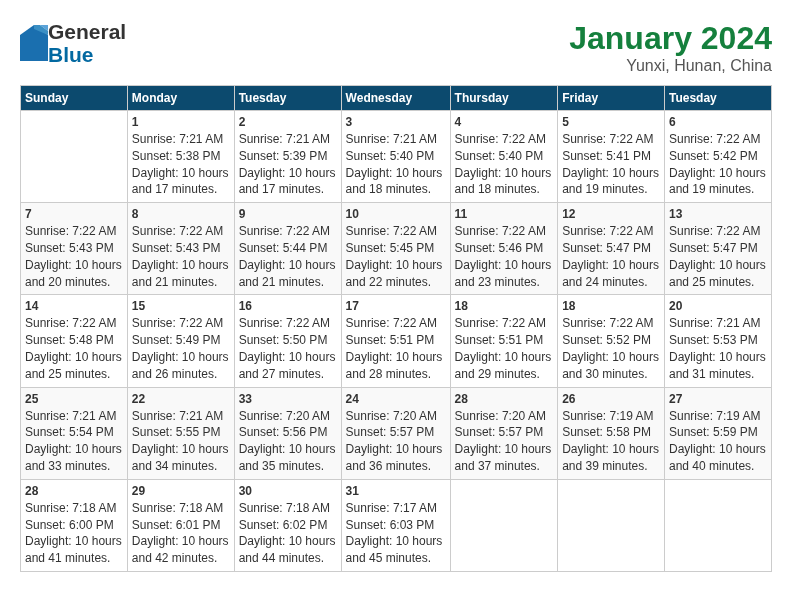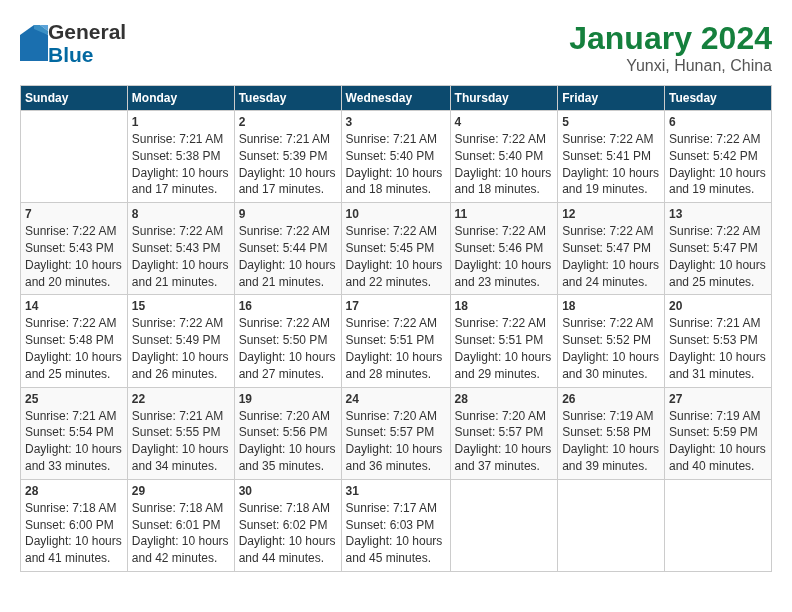--- a/index.html
+++ b/index.html
@@ -144,21 +144,21 @@
           <td><span class="day-number">15</span><span class="day-info">Sunrise: 7:22 AM<br>Sunset: 5:49 PM<br>Daylight: 10 hours and 26 minutes.</span></td>
           <td><span class="day-number">16</span><span class="day-info">Sunrise: 7:22 AM<br>Sunset: 5:50 PM<br>Daylight: 10 hours and 27 minutes.</span></td>
           <td><span class="day-number">17</span><span class="day-info">Sunrise: 7:22 AM<br>Sunset: 5:51 PM<br>Daylight: 10 hours and 28 minutes.</span></td>
           <td><span class="day-number">18</span><span class="day-info">Sunrise: 7:22 AM<br>Sunset: 5:51 PM<br>Daylight: 10 hours and 29 minutes.</span></td>
           <td><span class="day-number">18</span><span class="day-info">Sunrise: 7:22 AM<br>Sunset: 5:52 PM<br>Daylight: 10 hours and 30 minutes.</span></td>
           <td><span class="day-number">20</span><span class="day-info">Sunrise: 7:21 AM<br>Sunset: 5:53 PM<br>Daylight: 10 hours and 31 minutes.</span></td>
         </tr>
         <tr>
           <td><span class="day-number">25</span><span class="day-info">Sunrise: 7:21 AM<br>Sunset: 5:54 PM<br>Daylight: 10 hours and 33 minutes.</span></td>
           <td><span class="day-number">22</span><span class="day-info">Sunrise: 7:21 AM<br>Sunset: 5:55 PM<br>Daylight: 10 hours and 34 minutes.</span></td>
-          <td><span class="day-number">19</span><span class="day-info">Sunrise: 7:20 AM<br>Sunset: 5:56 PM<br>Daylight: 10 hours and 35 minutes.</span></td>
+          <td><span class="day-number">33</span><span class="day-info">Sunrise: 7:20 AM<br>Sunset: 5:56 PM<br>Daylight: 10 hours and 35 minutes.</span></td>
           <td><span class="day-number">24</span><span class="day-info">Sunrise: 7:20 AM<br>Sunset: 5:57 PM<br>Daylight: 10 hours and 36 minutes.</span></td>
           <td><span class="day-number">28</span><span class="day-info">Sunrise: 7:20 AM<br>Sunset: 5:57 PM<br>Daylight: 10 hours and 37 minutes.</span></td>
           <td><span class="day-number">26</span><span class="day-info">Sunrise: 7:19 AM<br>Sunset: 5:58 PM<br>Daylight: 10 hours and 39 minutes.</span></td>
           <td><span class="day-number">27</span><span class="day-info">Sunrise: 7:19 AM<br>Sunset: 5:59 PM<br>Daylight: 10 hours and 40 minutes.</span></td>
         </tr>
         <tr>
           <td><span class="day-number">28</span><span class="day-info">Sunrise: 7:18 AM<br>Sunset: 6:00 PM<br>Daylight: 10 hours and 41 minutes.</span></td>
           <td><span class="day-number">29</span><span class="day-info">Sunrise: 7:18 AM<br>Sunset: 6:01 PM<br>Daylight: 10 hours and 42 minutes.</span></td>
           <td><span class="day-number">30</span><span class="day-info">Sunrise: 7:18 AM<br>Sunset: 6:02 PM<br>Daylight: 10 hours and 44 minutes.</span></td>
           <td><span class="day-number">31</span><span class="day-info">Sunrise: 7:17 AM<br>Sunset: 6:03 PM<br>Daylight: 10 hours and 45 minutes.</span></td>

